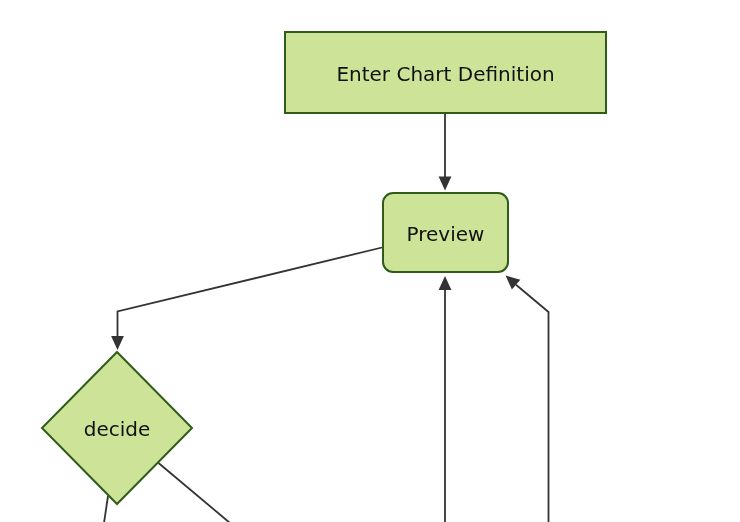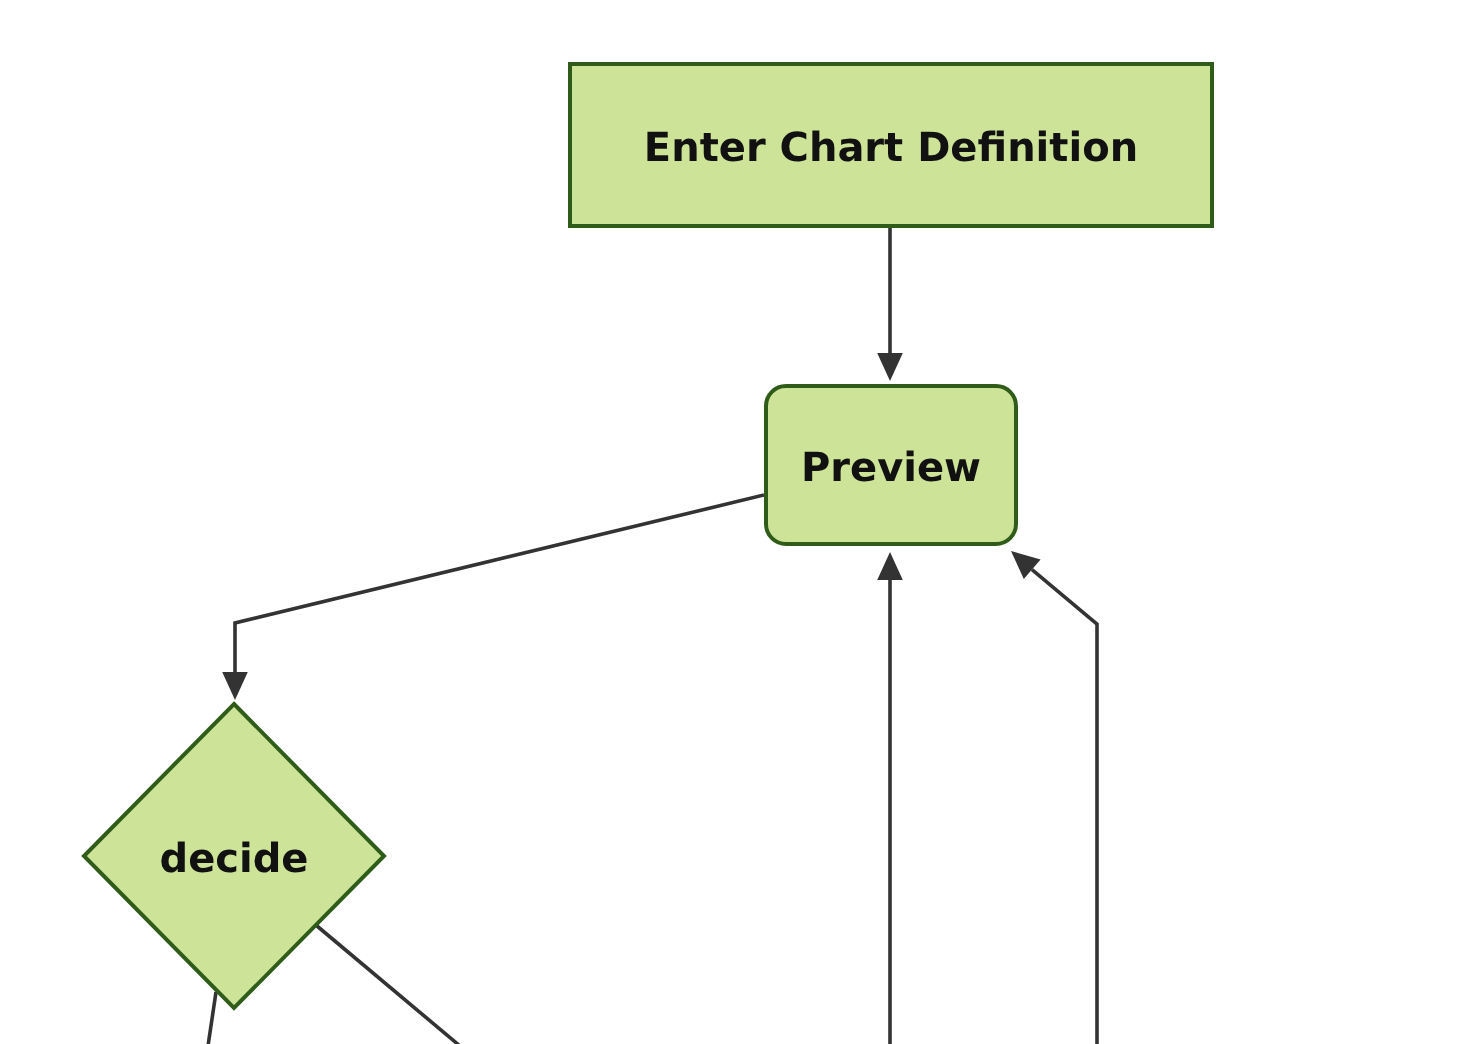--- a/index.html
+++ b/index.html
@@ -7,21 +7,20 @@
     padding: 0;
     background: #ffffff;
     font-family: "DejaVu Sans", "Liberation Sans", sans-serif;
   }
   .canvas {
     position: relative;
     width: 740px;
     height: 522px;
     background: var(--background, #ffffff);
     overflow: hidden;
-    font-weight: bold;
   }
   svg { display: block; }
   .edge {
     stroke: var(--edge-color, #333333);
     stroke-width: 1.8;
     fill: none;
   }
   .arrowhead {
     fill: var(--arrowhead-color, #333333);
     stroke: none;

